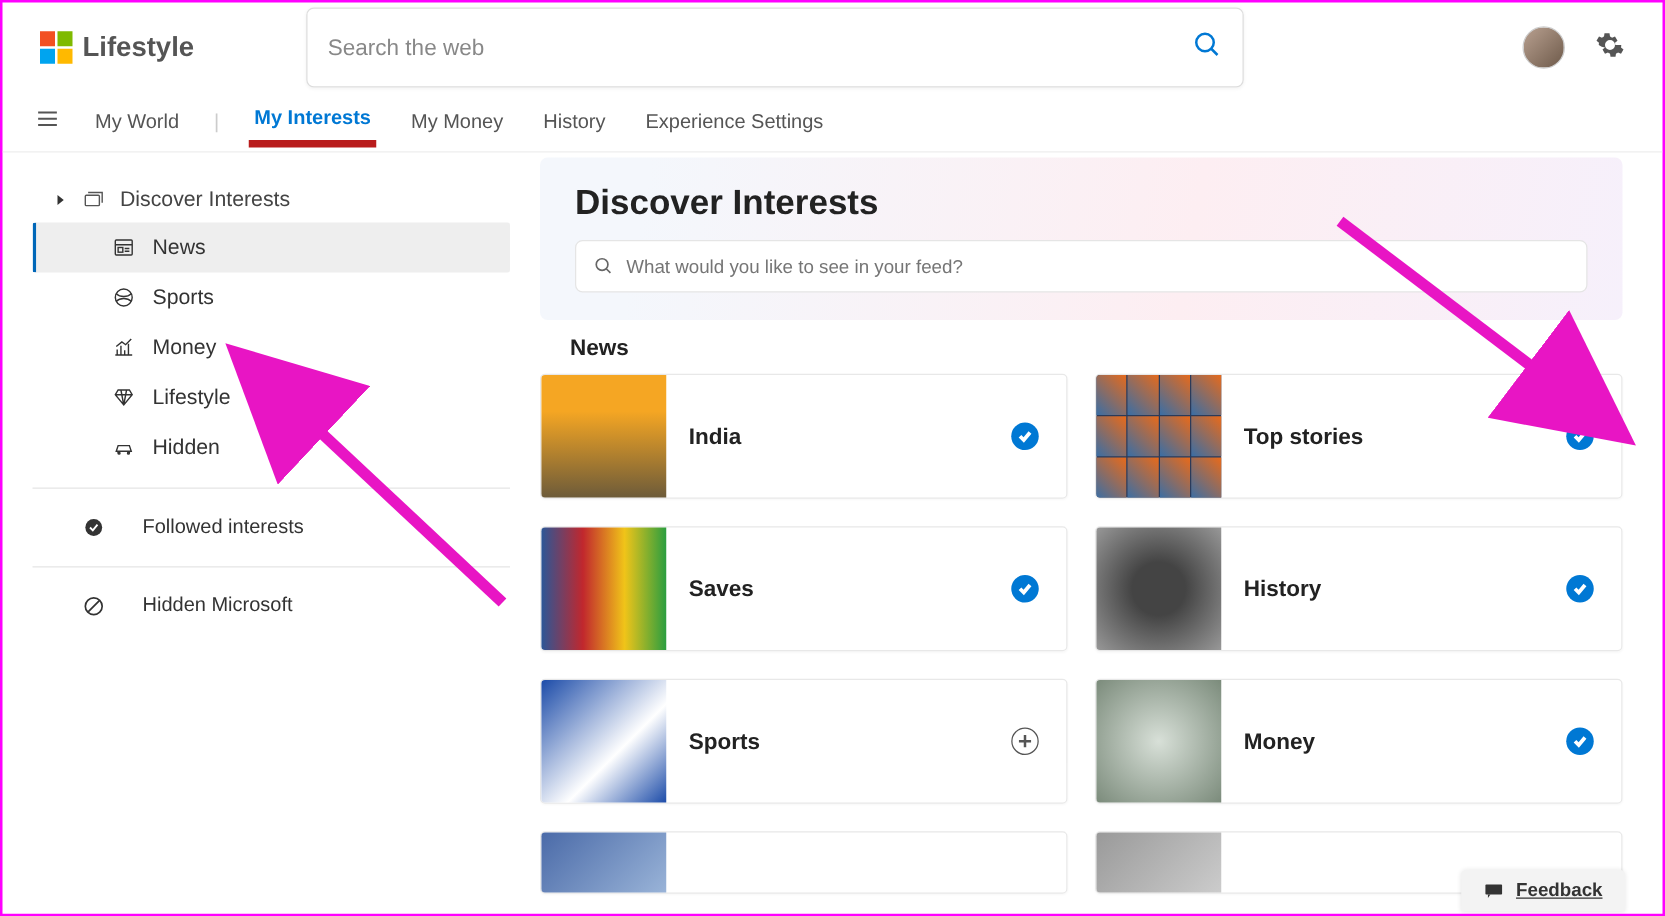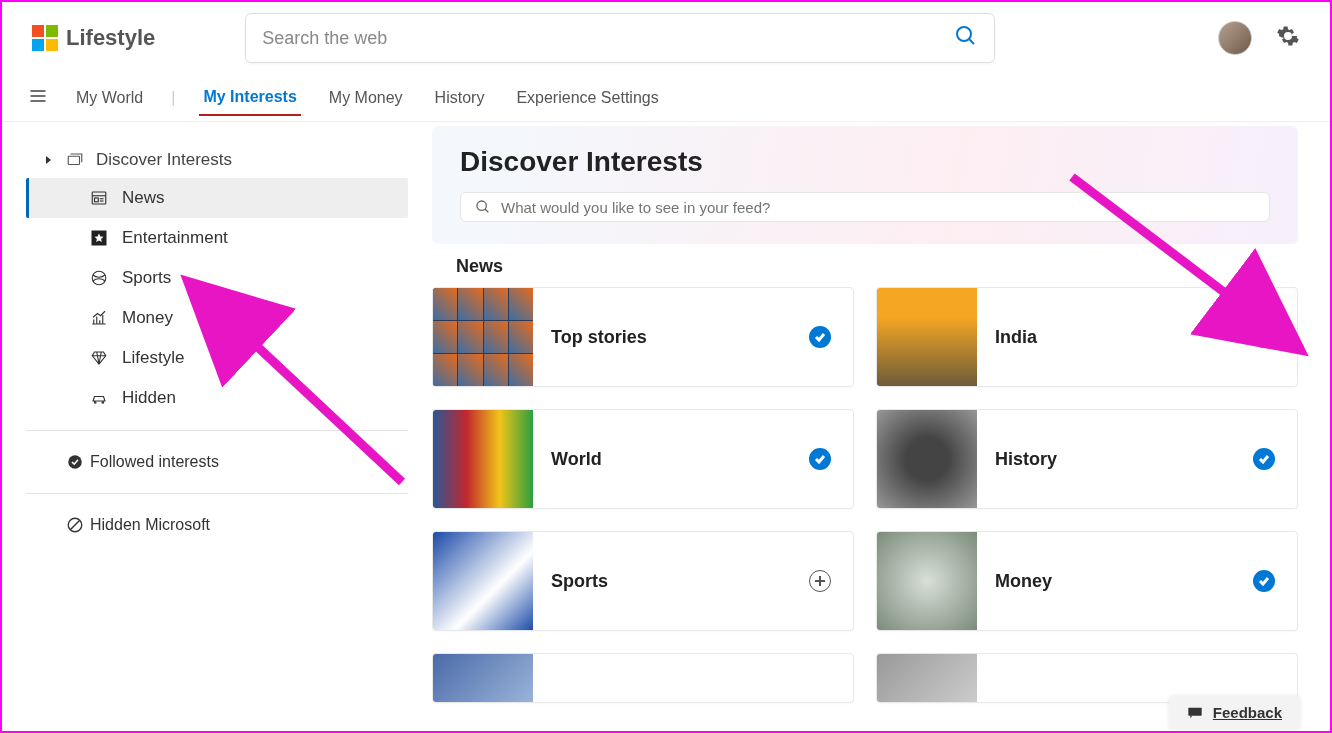--- a/index.html
+++ b/index.html
@@ -2,44 +2,44 @@
 <html><head>
 <meta charset="utf-8">
 <style>
 * { margin: 0; padding: 0; box-sizing: border-box; font-family: 'Segoe UI', Arial, sans-serif; }
 body { width: 1332px; height: 733px; background: #fff; overflow: hidden; position: relative; border: 2px solid #f0f; }
 .header { display: flex; align-items: center; padding: 12px 30px; height: 72px; }
 .logo-wrap { display: flex; align-items: center; gap: 8px; }
 .ms-logo { display: grid; grid-template-columns: 12px 12px; grid-template-rows: 12px 12px; gap: 2px; }
 .ms-logo span:nth-child(1){background:#f25022}.ms-logo span:nth-child(2){background:#7fba00}.ms-logo span:nth-child(3){background:#00a4ef}.ms-logo span:nth-child(4){background:#ffb900}
 .brand { font-size: 22px; font-weight: 600; color: #555; }
-.searchbar { flex: 0 0 750px; margin-left: 90px; display: flex; align-items: center; border: 1px solid #ddd; border-radius: 6px; height: 50px; padding: 0 16px; box-shadow: 0 1px 3px rgba(0,0,0,0.05); }
+.searchbar { flex: 0 0 750px; margin-left: 90px; display: flex; align-items: center; border: 1px solid #ddd; border-radius: 6px; height: 64px; padding: 0 16px; box-shadow: 0 1px 3px rgba(0,0,0,0.05); }
 .searchbar input { flex: 1; border: none; outline: none; font-size: 18px; color: #666; }
 .searchbar input::placeholder { color: #888; }
 .search-icon svg { width: 24px; height: 24px; stroke: #0078d4; }
 .header-right { margin-left: auto; display: flex; align-items: center; gap: 24px; }
 .avatar { width: 34px; height: 34px; border-radius: 50%; background: linear-gradient(135deg,#b8a090,#6e5a4a); border:1px solid #ccc; }
 .gear-icon svg { width: 24px; height: 24px; fill: #555; }
 .navbar { display: flex; align-items: center; padding: 0 26px; height: 48px; border-bottom: 1px solid #eee; gap: 24px; }
 .hamburger svg { width: 20px; height: 20px; stroke: #555; }
 .nav-item { font-size: 16px; color: #555; padding: 8px 4px; cursor: pointer; }
-.nav-item.active { color: #0078d4; font-weight: 600; border-bottom: 2px solid #b91c1c; }
+.nav-item.active { color: #0078d4; font-weight: 600; border-bottom: 6px solid #b91c1c; }
 .nav-divider { color: #ccc; }
 .content { display: flex; height: calc(100% - 120px); }
 .sidebar { width: 430px; padding: 20px 24px 0 24px; }
 .side-header { display: flex; align-items: center; gap: 12px; padding: 8px 18px; font-size: 17px; color: #444; }
 .side-item { display: flex; align-items: center; gap: 14px; padding: 10px 18px 10px 64px; font-size: 17px; color: #333; cursor: pointer; border-radius: 2px; }
 .side-item.active { background: #eee; border-left: 3px solid #0067b8; padding-left: 61px; }
 .side-icon { width: 18px; height: 18px; display: inline-flex; align-items: center; justify-content: center; }
 .side-divider { border: none; border-top: 1px solid #e5e5e5; margin: 12px 0; }
-.side-link { display: flex; align-items: center; gap: 6px; padding: 10px 18px 10px 40px; font-size: 16px; color: #333; cursor: pointer; }
+.side-link { display: flex; align-items: center; gap: 30px; padding: 10px 18px 10px 40px; font-size: 16px; color: #333; cursor: pointer; }
 .main { flex: 1; padding: 0 32px 0 0; overflow: hidden; }
 .hero { background: linear-gradient(100deg, #f4f7fc 10%, #fdeef2 60%, #f6f0fb 100%); border-radius: 6px; padding: 20px 28px 22px 28px; margin-top: 4px; }
 .hero-title { font-size: 28px; font-weight: 600; color: #222; margin-bottom: 14px; }
-.hero-search { display: flex; align-items: center; background: #fff; border: 1px solid #e5e5e5; border-radius: 6px; height: 30px; padding: 0 14px; gap: 10px; }
+.hero-search { display: flex; align-items: center; background: #fff; border: 1px solid #e5e5e5; border-radius: 6px; height: 42px; padding: 0 14px; gap: 10px; }
 .hero-search input { flex:1; border:none; outline:none; font-size:15px; color:#666; }
 .section-title { font-size: 18px; font-weight: 700; color: #222; margin: 12px 0 10px 24px; }
 .cards { display: grid; grid-template-columns: 1fr 1fr; gap: 22px; padding-left: 0; }
 .card { display: flex; align-items: center; border: 1px solid #e8e8e8; border-radius: 4px; height: 100px; overflow: hidden; box-shadow: 0 1px 2px rgba(0,0,0,0.03); }
 .card-img { width: 100px; height: 100px; flex-shrink: 0; }
 .card-label { flex: 1; font-size: 18px; font-weight: 600; color: #222; padding-left: 18px; }
 .card-action { width: 22px; height: 22px; border-radius: 50%; display: flex; align-items: center; justify-content: center; margin-right: 22px; }
 .card-action.checked { background: #0078d4; }
 .card-action.checked svg { width: 12px; height: 12px; stroke: #fff; stroke-width: 3; fill: none; }
 .card-action.add { border: 1.5px solid #555; }
@@ -118,29 +118,20 @@
             <line x1="3" y1="9" x2="21" y2="9"></line>
             <line x1="13" y1="13" x2="18" y2="13"></line>
             <line x1="13" y1="16" x2="18" y2="16"></line>
             <rect x="6" y="12" width="5" height="5"></rect>
           </svg>
         </span>
       <span>News</span>
     </div>
     <div class="side-item">
       <span class="side-icon">
-          <svg viewBox="0 0 24 24" fill="#222">
-            <rect x="2" y="2" width="20" height="20"></rect>
-            <path d="M12 6l1.8 4 4.2.4-3.2 2.8.9 4.2L12 15.2 8.3 17.4l.9-4.2L6 10.4l4.2-.4z" fill="#fff"></path>
-          </svg>
-        </span>
-      <span>Entertainment</span>
-    </div>
-    <div class="side-item">
-      <span class="side-icon">
           <svg viewBox="0 0 24 24" fill="none" stroke="#333" stroke-width="1.5">
             <circle cx="12" cy="12" r="9"></circle>
             <path d="M4 8c4 4 12 4 16 0M4 16c4-4 12-4 16 0"></path>
           </svg>
         </span>
       <span>Sports</span>
     </div>
     <div class="side-item">
       <span class="side-icon">
           <svg viewBox="0 0 24 24" fill="none" stroke="#333" stroke-width="1.5">
@@ -198,55 +189,55 @@
             <circle cx="10" cy="10" r="7"></circle>
             <line x1="20" y1="20" x2="15" y2="15"></line>
           </svg>
         <input type="text" placeholder="What would you like to see in your feed?" style="">
       </div>
     </div>
     <div class="section-title">News</div>
     <div class="cards">
 
       <div class="card">
-        <div class="card-img thumb-mosaic">
-            <span></span>
-            <span></span>
-            <span></span>
-            <span></span>
-            <span></span>
-            <span></span>
-            <span></span>
-            <span></span>
-            <span></span>
-            <span></span>
-            <span></span>
-            <span></span>
-          </div>
-        <div class="card-label">Top stories</div>
-        <div class="card-action checked">
-            <svg viewBox="0 0 12 12">
-              <path d="M2 6l3 3 5-6"></path>
-            </svg>
-          </div>
-      </div>
-
-      <div class="card">
         <div class="card-img" style="background:linear-gradient(180deg,#f5a623 30%,#6b5a3a 100%)"></div>
         <div class="card-label">India</div>
         <div class="card-action checked">
             <svg viewBox="0 0 12 12">
               <path d="M2 6l3 3 5-6"></path>
             </svg>
           </div>
       </div>
 
       <div class="card">
+        <div class="card-img thumb-mosaic">
+            <span></span>
+            <span></span>
+            <span></span>
+            <span></span>
+            <span></span>
+            <span></span>
+            <span></span>
+            <span></span>
+            <span></span>
+            <span></span>
+            <span></span>
+            <span></span>
+          </div>
+        <div class="card-label">Top stories</div>
+        <div class="card-action checked">
+            <svg viewBox="0 0 12 12">
+              <path d="M2 6l3 3 5-6"></path>
+            </svg>
+          </div>
+      </div>
+
+      <div class="card">
         <div class="card-img" style="background:linear-gradient(90deg,#2b5797,#c1272d,#f0c419,#2b9e3f)"></div>
-        <div class="card-label">World</div>
+        <div class="card-label">Saves</div>
         <div class="card-action checked">
             <svg viewBox="0 0 12 12">
               <path d="M2 6l3 3 5-6"></path>
             </svg>
           </div>
       </div>
 
       <div class="card">
         <div class="card-img" style="background:radial-gradient(circle,#444 30%,#999 100%)"></div>
         <div class="card-label">History</div>

